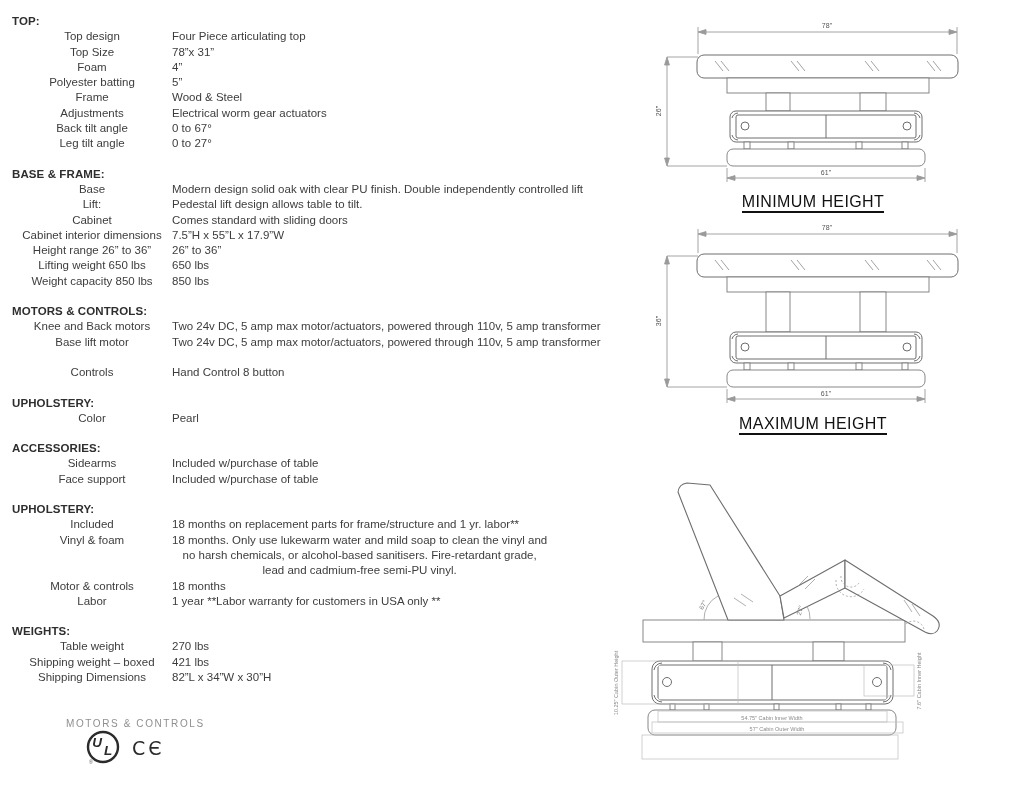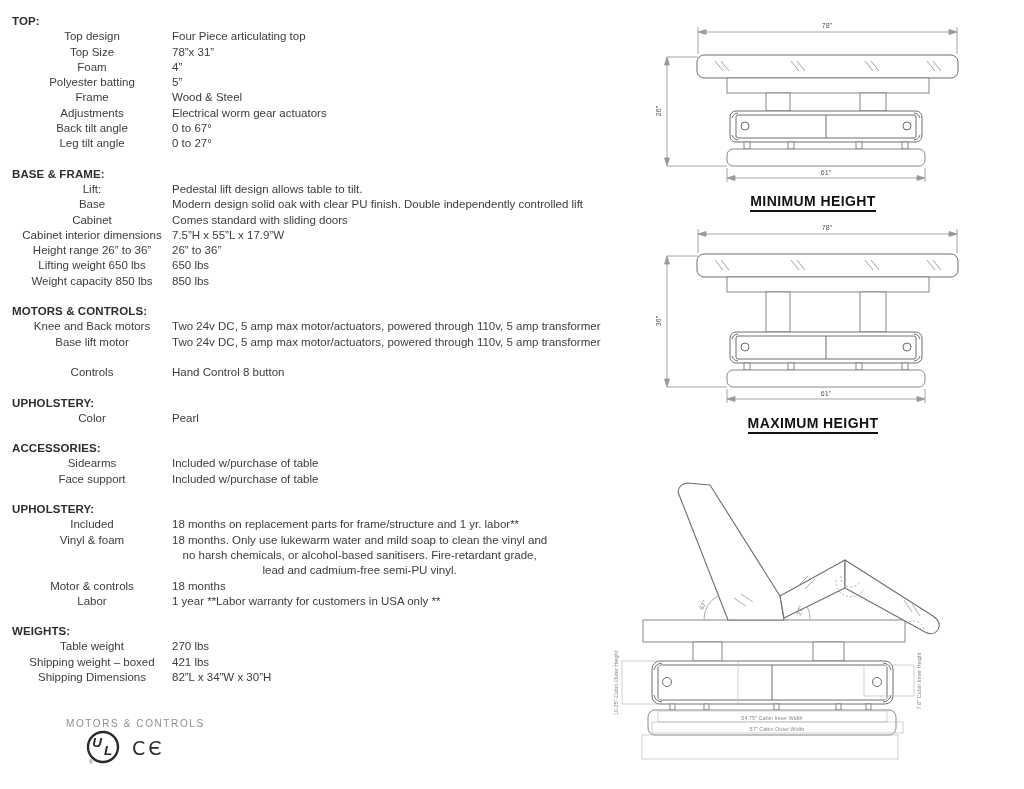--- a/index.html
+++ b/index.html
@@ -8,21 +8,21 @@
   
   #spec-col{position:absolute;left:12px;top:14px;width:625px;}
   .spec-section{margin:0 0 15px 0;}
   .spec-heading{font-size:11.5px;font-weight:700;color:#2e2e2e;line-height:15.3px;letter-spacing:.1px;}
   .spec-row{display:flex;align-items:flex-start;min-height:15.3px;text-align:center;}
   .spec-label{width:160px;flex:0 0 160px;font-size:11.5px;line-height:15.3px;color:#3d3d3d;}
   .spec-value{font-size:11.5px;line-height:15.3px;color:#3d3d3d;white-space:pre-line;}
   
   .drawing{position:absolute;}
   .drawing svg{display:block;}
-  .draw-title{position:absolute;width:330px;text-align:center;font-size:14px;font-weight:700;color:#111;letter-spacing:.4px;}
+  .draw-title{position:absolute;width:330px;text-align:center;font-size:16px;font-weight:400;color:#111;letter-spacing:.4px;}
   .draw-title span{border-bottom:2px solid #111;padding-bottom:1px;}
   
   #cert-block{position:absolute;left:64px;top:730px;width:130px;}
   #cert-caption{position:absolute;left:66px;top:718px;font-size:10px;letter-spacing:1.6px;color:#8f8f8f;white-space:nowrap;}
   .dim-text{fill:#555;font-size:7px;font-family:"Liberation Sans",sans-serif;}
   .tiny-text{fill:#8a8a8a;font-size:5.5px;font-family:"Liberation Sans",sans-serif;}
   .angle-text{fill:#7d7d7d;font-size:6.5px;font-family:"Liberation Sans",sans-serif;}
 </style>
 </head>
 <body>
@@ -68,26 +68,26 @@
           <div class="spec-value">0 to 27°</div>
         </div>
         </div>
     </div>
 
     <div class="spec-section">
       <div class="spec-heading">BASE &amp; FRAME:</div>
       <div>
 
       <div class="spec-row">
+          <div class="spec-label">Base</div>
+          <div class="spec-value">Modern design solid oak with clear PU finish. Double independently controlled lift</div>
+        </div>
+          <div class="spec-row">
           <div class="spec-label">Lift:</div>
           <div class="spec-value">Pedestal lift design allows table to tilt.</div>
-        </div>
-          <div class="spec-row">
-          <div class="spec-label">Base</div>
-          <div class="spec-value">Modern design solid oak with clear PU finish. Double independently controlled lift</div>
         </div>
           <div class="spec-row">
           <div class="spec-label">Cabinet</div>
           <div class="spec-value">Comes standard with sliding doors</div>
         </div>
           <div class="spec-row">
           <div class="spec-label">Cabinet interior dimensions</div>
           <div class="spec-value">7.5”H x 55”L x 17.9”W</div>
         </div>
           <div class="spec-row">

